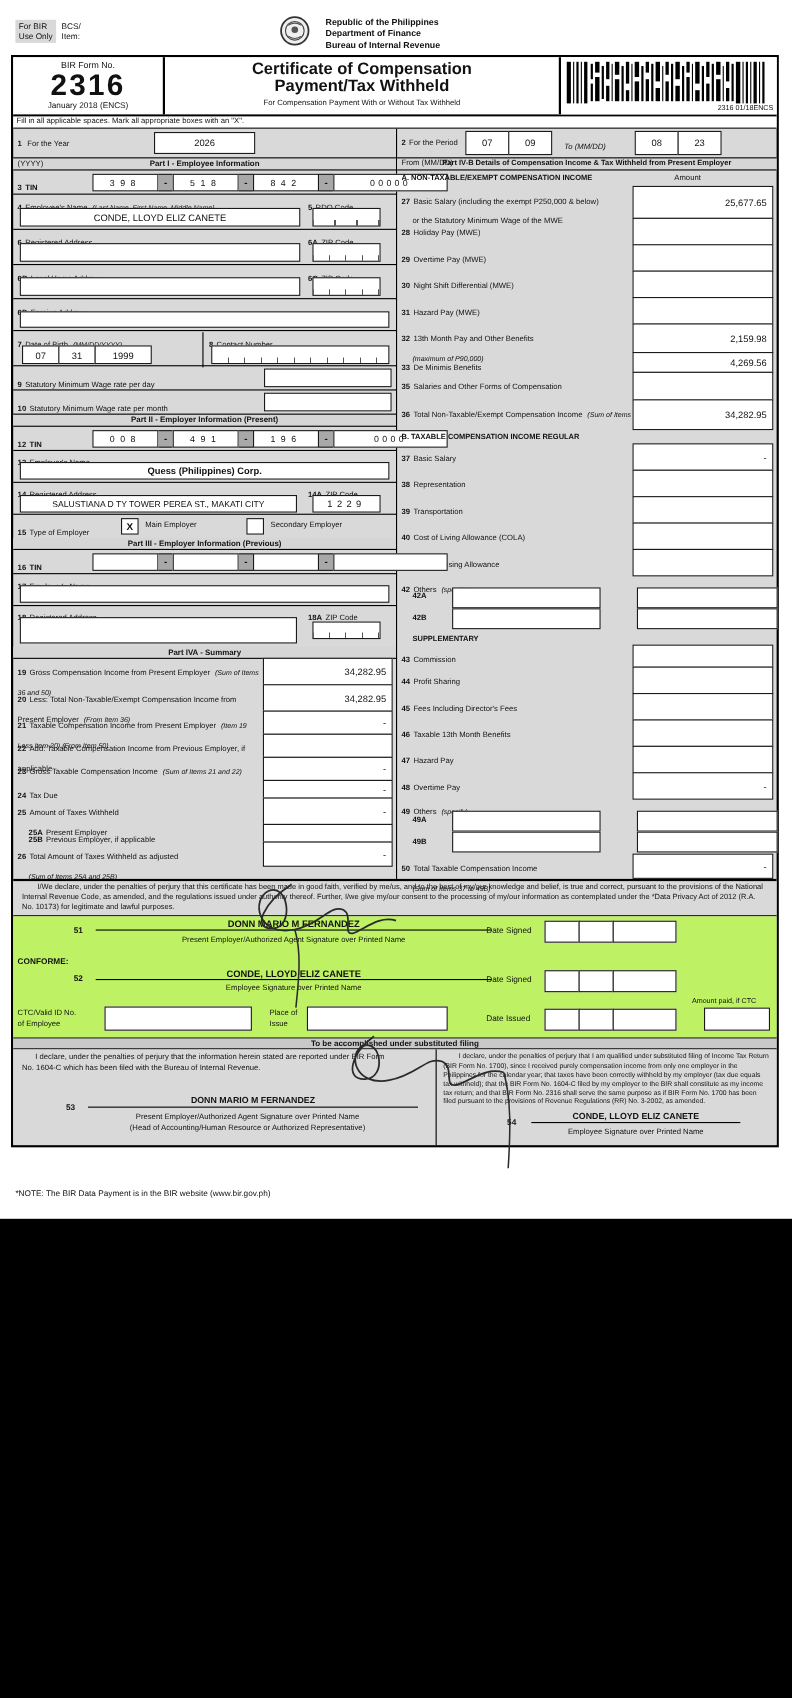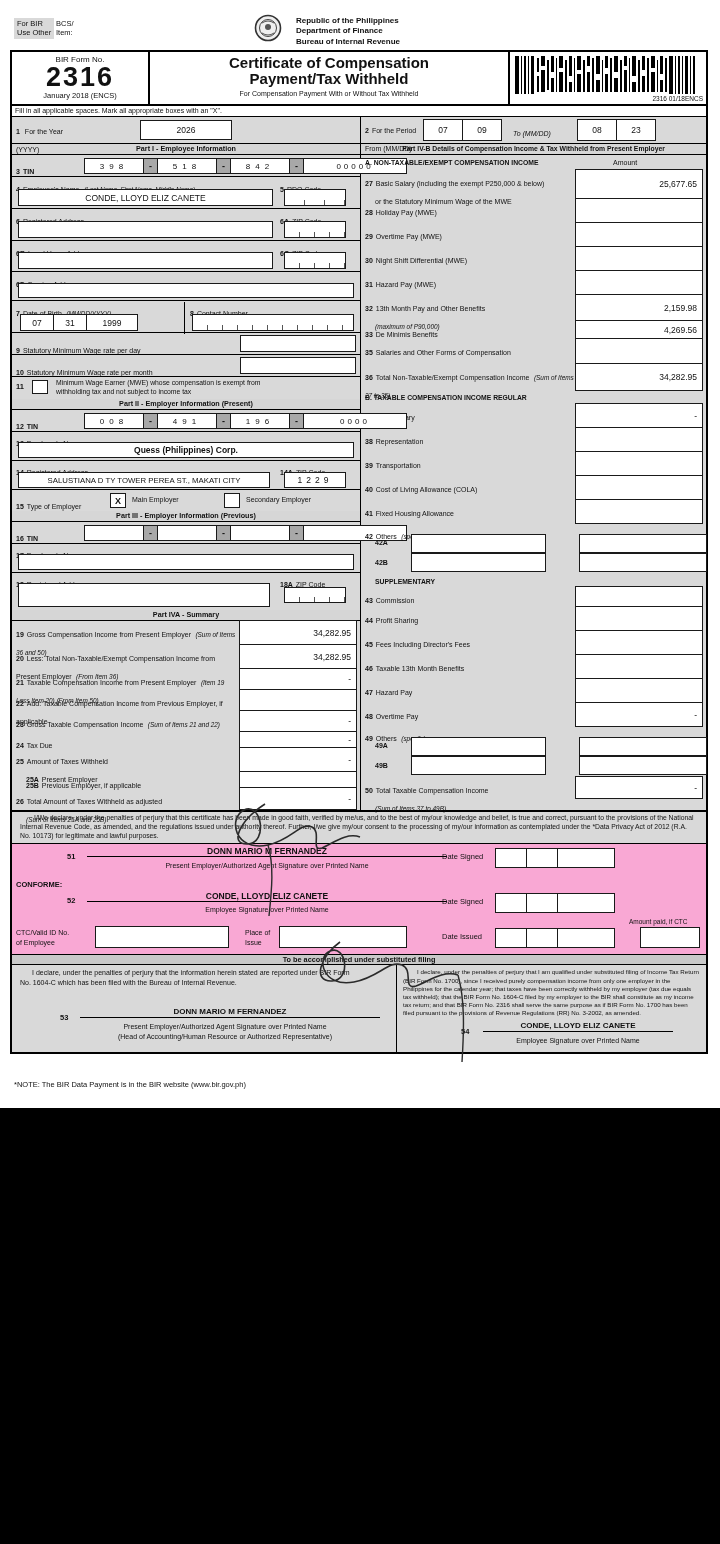--- a/index.html
+++ b/index.html
@@ -51,21 +51,21 @@
   
   .sr{display:flex}
   .slab{flex:1;padding:2px 2px 0 4px}
   .samt{width:118px;margin-right:3px;background:#fff;border:1px solid #1a1a1a;margin-top:-1px;display:flex;align-items:center;justify-content:flex-end;padding-right:5px;font-size:8.5px}
   .rr{display:flex}
   .rl{flex:1;padding:2px 0 0 4px}
   .ramt{width:128px;margin:0 3px 0 0;background:#fff;border:1px solid #1a1a1a;margin-top:-1px;display:flex;align-items:center;justify-content:flex-end;padding-right:5px;font-size:8.5px}
   .shdr{font-size:6.8px;font-weight:bold}
   
   .decl{border-top:2px solid #000;border-bottom:1px solid #000;background:#d9d9d9;font-size:6.8px;line-height:1.3;padding:2px 8px 3px 8px;text-indent:14px}
-  .sigrow{position:relative;background:#f9a8d4}
+  .sigrow{position:relative;background:#bef264}
   .signo{position:absolute;font-size:7.5px;font-weight:bold}
   .sigline{position:absolute;border-bottom:1.5px solid #000;text-align:center;font-size:8.5px;font-weight:bold}
   .sigcap{position:absolute;text-align:center;font-size:7px}
   .dlab{position:absolute;font-size:7.5px}
   .dbg{position:absolute;display:flex}
   .dc{background:#fff;border:1px solid #1a1a1a;height:20px}
   .subhdr{height:11px;background:#c9c9c9;border-top:1.5px solid #000;border-bottom:1.5px solid #000;font-size:7.3px;font-weight:bold;text-align:center;line-height:9px}
   .brow{display:flex;background:#d9d9d9}
   .bleft{width:385px;border-right:1.5px solid #000;position:relative;padding:3px 8px;font-size:7px;line-height:1.3}
   .bright{flex:1;position:relative;padding:3px 6px;font-size:6.2px;line-height:1.3}
@@ -73,21 +73,21 @@
   .sig-svg{position:absolute;pointer-events:none}
 </style>
 </head>
 <body>
 
 <div class="page">
 
   <div class="tophdr">
     <div class="chip">
       <div>For BIR</div>
-      <div>Use Other</div>
+      <div>Use Only</div>
     </div>
     <div class="bcs">
       <div>BCS/</div>
       <div>Item:</div>
     </div>
     <div class="seal">
       <svg width="28" height="28" viewBox="0 0 28 28">
         <circle cx="14" cy="14" r="12.5" fill="#efefef" stroke="#333" stroke-width="1.6"></circle>
         <circle cx="14" cy="14" r="8.5" fill="none" stroke="#444" stroke-width="1"></circle>
         <circle cx="14" cy="13" r="3" fill="#555"></circle>
@@ -246,27 +246,20 @@
         <div class="lr" style="height:22px">
           <div style="position:absolute;left:4px;top:6px"><span class="no">9</span><span class="lb">Statutory Minimum Wage rate per day</span></div>
           <div class="bx" style="left:228px;top:2px;width:116px;height:17px"></div>
         </div>
 
         <div class="lr" style="height:22px">
           <div style="position:absolute;left:4px;top:6px"><span class="no">10</span><span class="lb">Statutory Minimum Wage rate per month</span></div>
           <div class="bx" style="left:228px;top:2px;width:116px;height:17px"></div>
         </div>
 
-        <div class="lr" style="height:22px;border-bottom:none">
-          <span class="signo" style="left:4px;top:5px">11</span>
-          <div class="chk" style="left:20px;top:3px"></div>
-          <div style="position:absolute;left:44px;top:2px;font-size:6.8px;line-height:1.3">
-            <span>Minimum Wage Earner (MWE) whose compensation is exempt from</span><br><span>withholding tax and not subject to income tax</span>
-          </div>
-        </div>
 
         <div class="ph">Part II - Employer Information (Present)</div>
 
         <div class="lr" style="height:22px">
           <div style="position:absolute;left:4px;top:5px"><span class="no">12</span><span class="lb b">TIN</span></div>
           <div class="tingrp">
             <div class="tc">008</div>
             <div class="dash">-</div>
             <div class="tc">491</div>
             <div class="dash">-</div>

